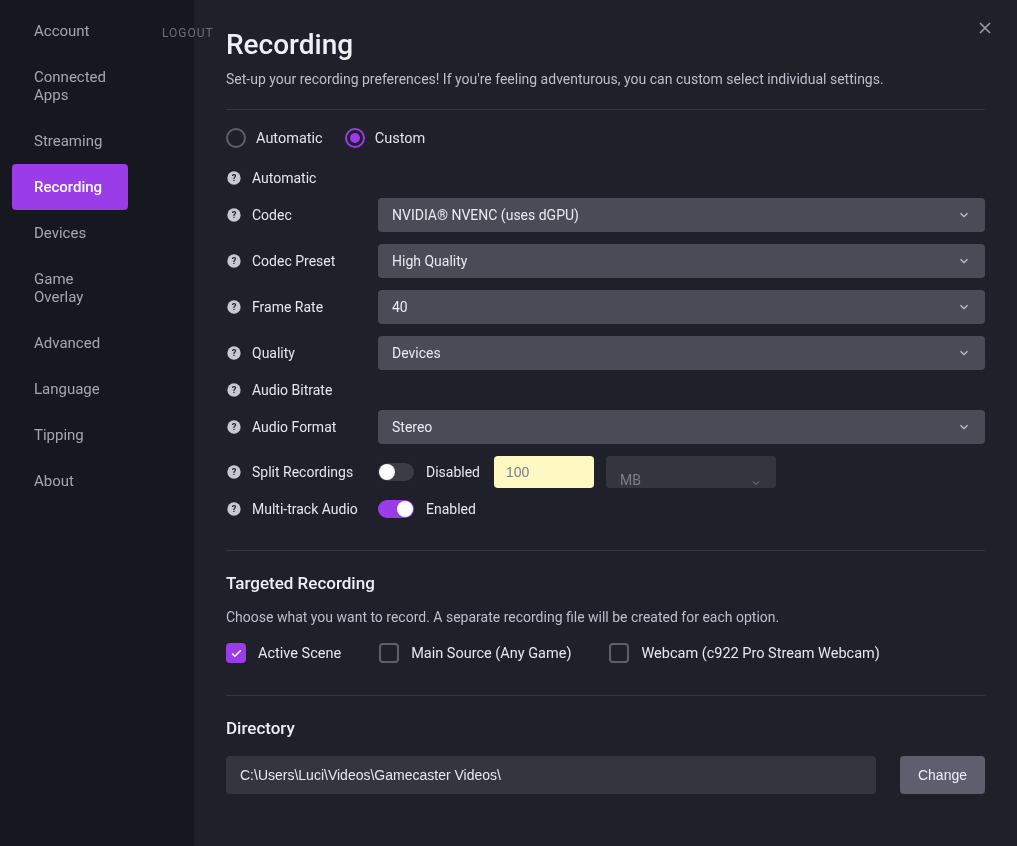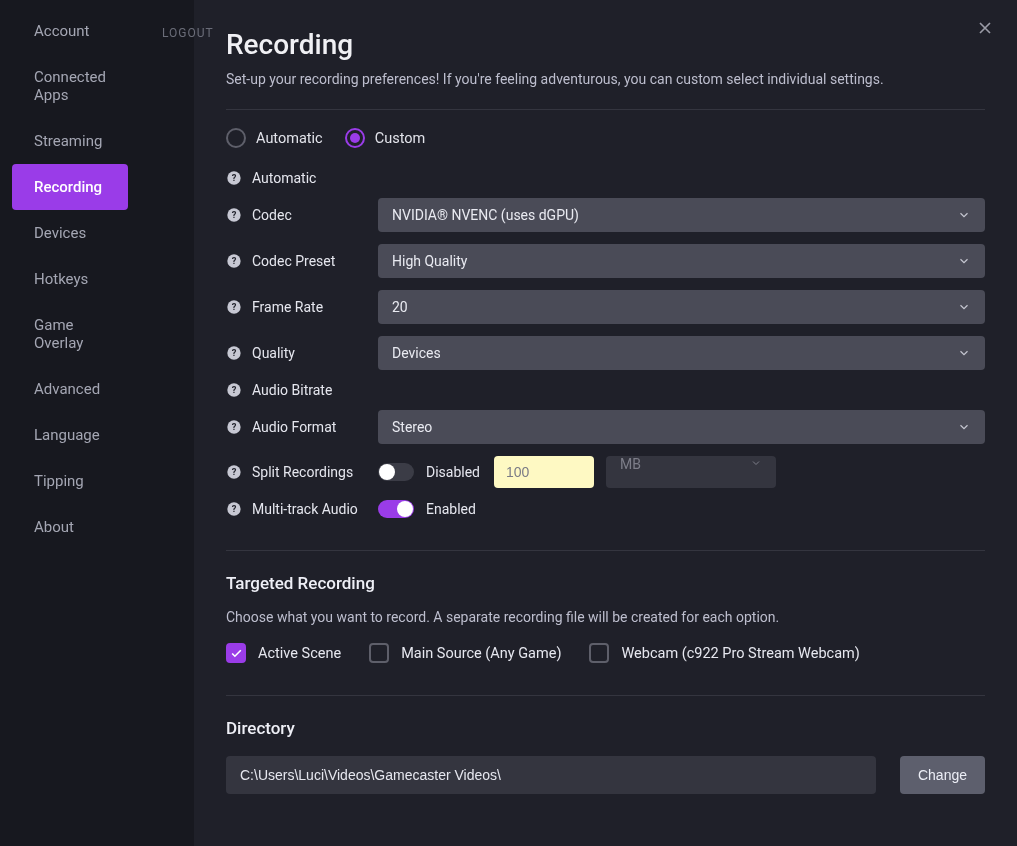--- a/index.html
+++ b/index.html
@@ -190,37 +190,37 @@
     color: #7a7b86;
     padding: 0 12px;
     font-size: 14px;
   }
   .unit-select {
     background: #34353f;
     width: 170px;
     height: 32px;
     border-radius: 4px;
     display: flex;
-    align-items: flex-start;
+    align-items: flex-end;
     justify-content: space-between;
     padding: 0 14px;
     color: #7d7e89;
     font-size: 14px;
     cursor: pointer;
   }
   .unit-select .chev { width: 12px; height: 12px; color: #7d7e89; }
   .unit-select .chev svg { width: 12px; height: 12px; }
 
   
   .section { margin-top: 32px; }
   .section-divider { border: none; border-top: 1px solid #34353f; margin-bottom: 22px; }
   .section-title { font-size: 17px; color: #eeeff6; margin-bottom: 6px; font-weight: 500; margin-top: 15px;}
   .section-sub { font-size: 14px; color: #bdbece; margin-bottom: 18px; margin-top: 16px; }
 
-  .checkbox-row { display: flex; gap: 28px; align-items: center; flex-wrap: wrap; }
+  .checkbox-row { display: flex; gap: 38px; align-items: center; flex-wrap: wrap; }
   .check-opt {
     display: flex; align-items: center; gap: 12px;
     cursor: pointer; font-size: 14.5px; color: #e6e7ef;
   }
   .check-box {
     width: 20px; height: 20px;
     border: 2px solid #5e5f6a;
     border-radius: 4px;
     display: flex; align-items: center; justify-content: center;
   }
@@ -262,21 +262,20 @@
 </head>
 <body>
 
 <nav class="sidebar">
   <div class="sidebar-items">
     <div class="sidebar-item">Account</div>
     <div class="sidebar-item">Connected Apps</div>
     <div class="sidebar-item">Streaming</div>
     <div class="sidebar-item active">Recording</div>
     <div class="sidebar-item">Devices</div>
-    <div class="sidebar-item">Hotkeys</div>
     <div class="sidebar-item">Game Overlay</div>
     <div class="sidebar-item">Advanced</div>
     <div class="sidebar-item">Language</div>
     <div class="sidebar-item">Tipping</div>
     <div class="sidebar-item">About</div>
   </div>
   <div class="sidebar-footer">LOGOUT</div>
 </nav>
 
 <main class="main">
@@ -356,21 +355,21 @@
     <div class="setting-label">
       <span class="help-icon">
           <svg viewBox="0 0 24 24" fill="currentColor">
             <circle cx="12" cy="12" r="10"></circle>
             <text x="12" y="17" text-anchor="middle" font-size="14" font-weight="bold" fill="#1f2029">?</text>
           </svg>
         </span>
       <span>Frame Rate</span>
     </div>
     <div class="select-ctrl">
-      <span>20</span>
+      <span>40</span>
       <span class="chev"><svg viewBox="0 0 24 24" fill="none" stroke="currentColor" stroke-width="2">
             <path d="m6 9 6 6 6-6"></path>
           </svg></span>
     </div>
   </div>
 
   <div class="setting-row">
     <div class="setting-label">
       <span class="help-icon">
           <svg viewBox="0 0 24 24" fill="currentColor">

